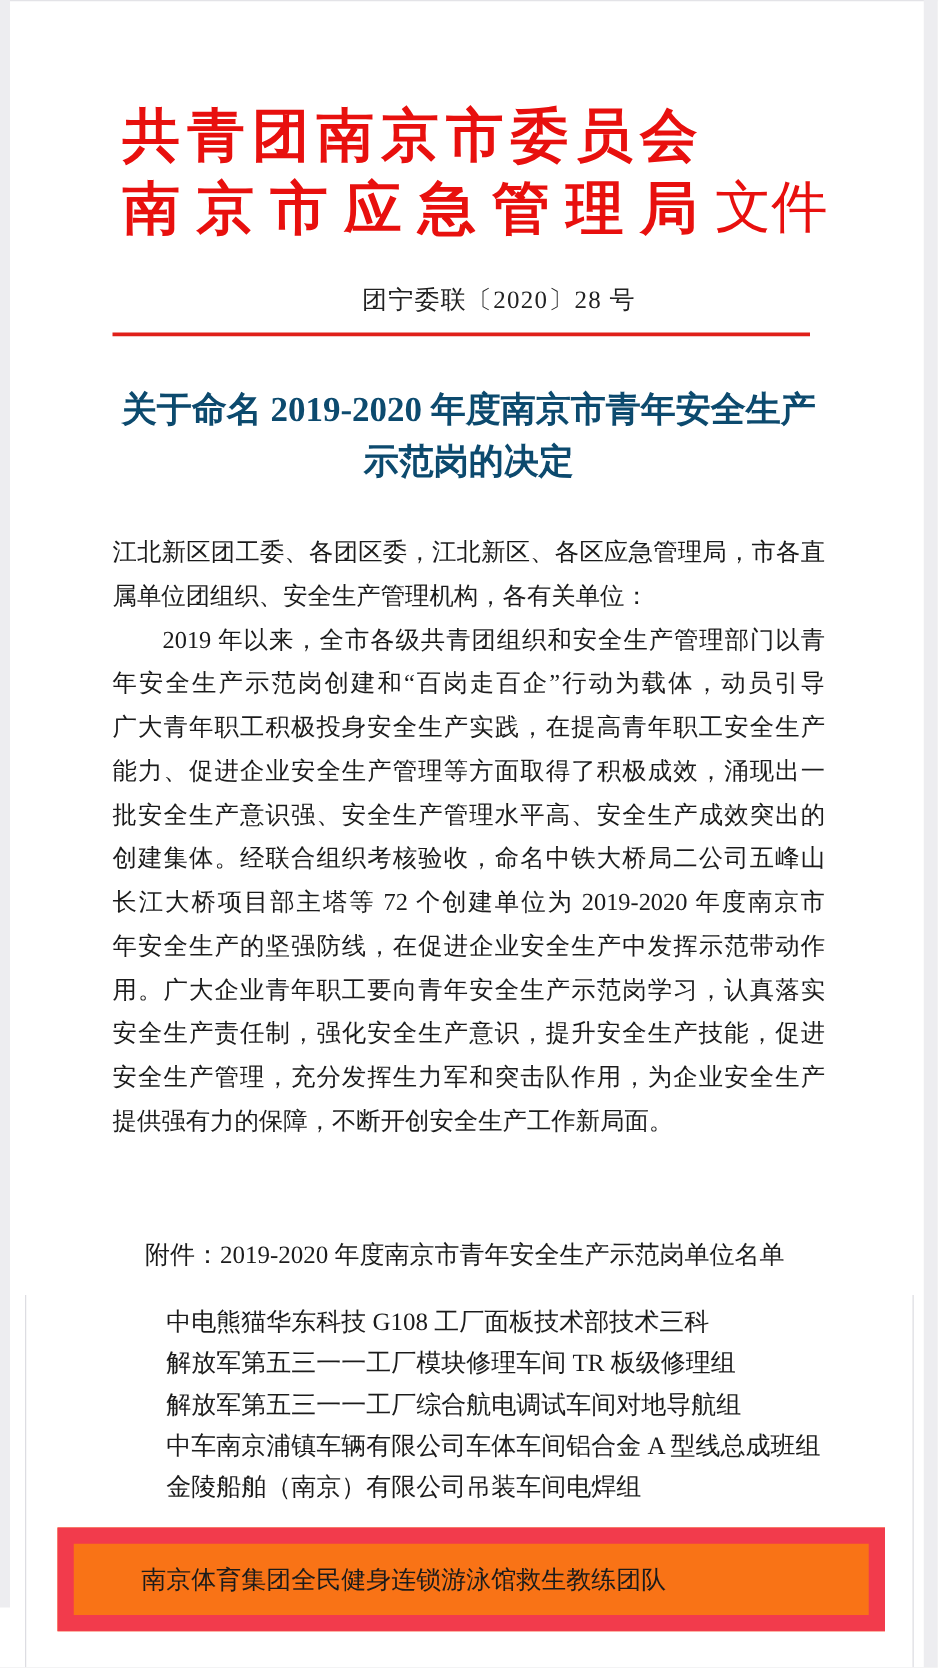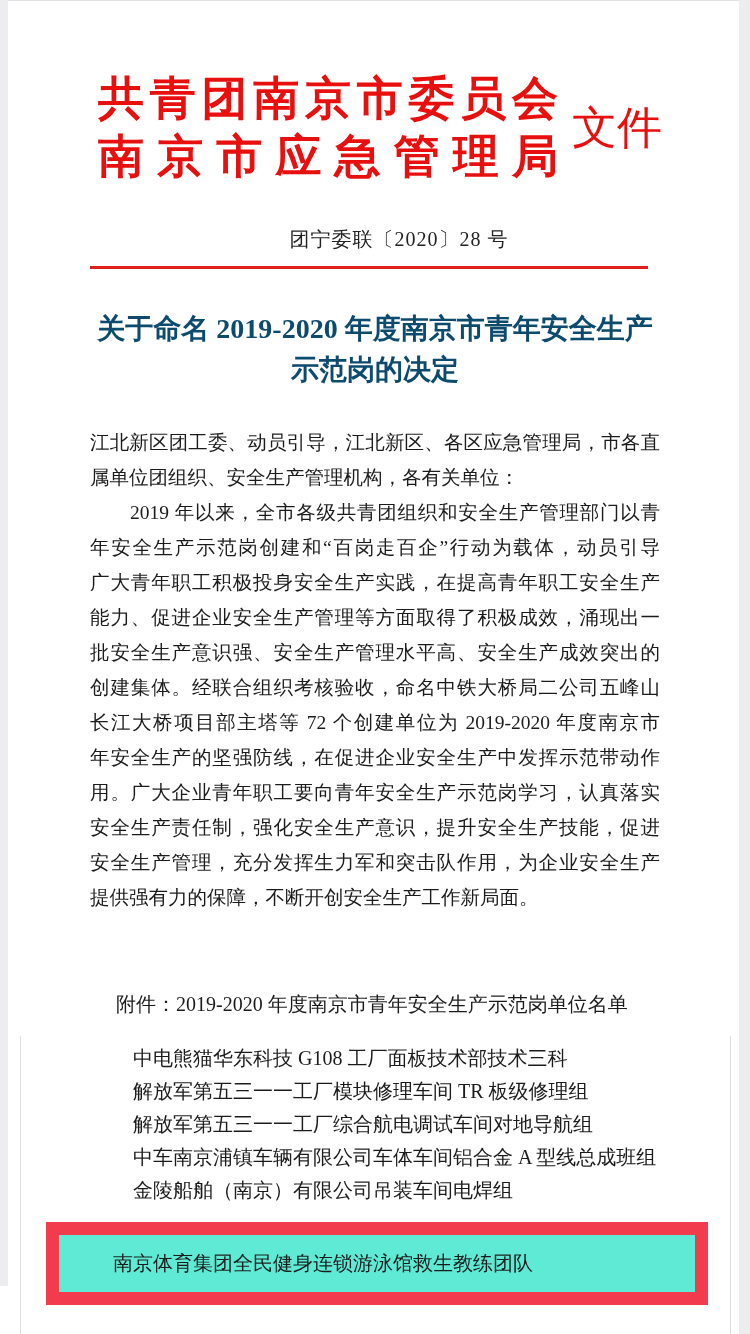--- a/index.html
+++ b/index.html
@@ -12,22 +12,22 @@
   
   .edge { position:absolute; top:0; background:#ededf0; }
   .edge-left  { left:0;  width:8px;  height:1286px; }
   .edge-right { right:0; width:11px; height:1334px; }
   .hair { position:absolute; width:1px; top:1036px; height:298px; background:#dddde2; }
   .hair-left  { left:20px; }
   .hair-right { right:19px; }
   .topline { position:absolute; top:0; left:0; width:100%; height:1px; background:#e3e3e7; }
 
   
-  .header { position:absolute; top:70px; left:98px; width:564px;
-            display:flex; align-items:center; }
+  .header { position:absolute; top:80px; left:98px; width:564px;
+            display:flex; align-items:flex-end; }
   .org-lines { width:460px; }
   .org-line {
     color:var(--header-red,#e8100e); font-weight:bold; font-size:46px;
     line-height:58px; white-space:nowrap;
     text-align:justify; text-align-last:justify;
   }
   .doc-word { color:var(--header-red,#e8100e); font-weight:normal; font-size:45px;
               margin-left:14px; white-space:nowrap; }
 
   .doc-number { position:absolute; top:226px; left:0; width:750px;
@@ -45,21 +45,21 @@
   .bline.last { text-align-last:left; }
   .bline.indent { text-indent:40px; }
 
   .attach { position:absolute; top:992px; left:116px; width:540px;
             font-size:20px; line-height:25px; white-space:nowrap; }
 
   .list { position:absolute; top:1042px; left:133px; width:545px; font-size:20px; }
   .list-item { height:33px; line-height:33px; white-space:nowrap; }
 
   .hl-box { position:absolute; left:46px; top:1222px; width:662px; height:83px;
-            box-sizing:border-box; background:#5eead4;
+            box-sizing:border-box; background:#f97316;
             border:13px solid var(--highlight-red,#f23b4c);
             display:flex; align-items:center; z-index:5; }
   .hl-text { margin-left:54px; font-size:20px; white-space:nowrap; color:#1b1b1b; }
 </style>
 </head>
 <body>
 
 <div class="stage">
 
   <div class="topline"></div>
@@ -79,21 +79,21 @@
   <div class="doc-number">团宁委联〔2020〕28 号</div>
 
   <div class="rule"></div>
 
   <div class="title">
     <div>关于命名 2019-2020 年度南京市青年安全生产</div>
     <div>示范岗的决定</div>
   </div>
 
   <div class="bodytext">
-    <div class="bline">江北新区团工委、动员引导，江北新区、各区应急管理局，市各直</div>
+    <div class="bline">江北新区团工委、各团区委，江北新区、各区应急管理局，市各直</div>
     <div class="bline last">属单位团组织、安全生产管理机构，各有关单位：</div>
     <div class="bline indent">2019 年以来，全市各级共青团组织和安全生产管理部门以青</div>
     <div class="bline">年安全生产示范岗创建和“百岗走百企”行动为载体，动员引导</div>
     <div class="bline">广大青年职工积极投身安全生产实践，在提高青年职工安全生产</div>
     <div class="bline">能力、促进企业安全生产管理等方面取得了积极成效，涌现出一</div>
     <div class="bline">批安全生产意识强、安全生产管理水平高、安全生产成效突出的</div>
     <div class="bline">创建集体。经联合组织考核验收，命名中铁大桥局二公司五峰山</div>
     <div class="bline">长江大桥项目部主塔等 72 个创建单位为 2019-2020 年度南京市</div>
     <div class="bline">年安全生产的坚强防线，在促进企业安全生产中发挥示范带动作</div>
     <div class="bline">用。广大企业青年职工要向青年安全生产示范岗学习，认真落实</div>

